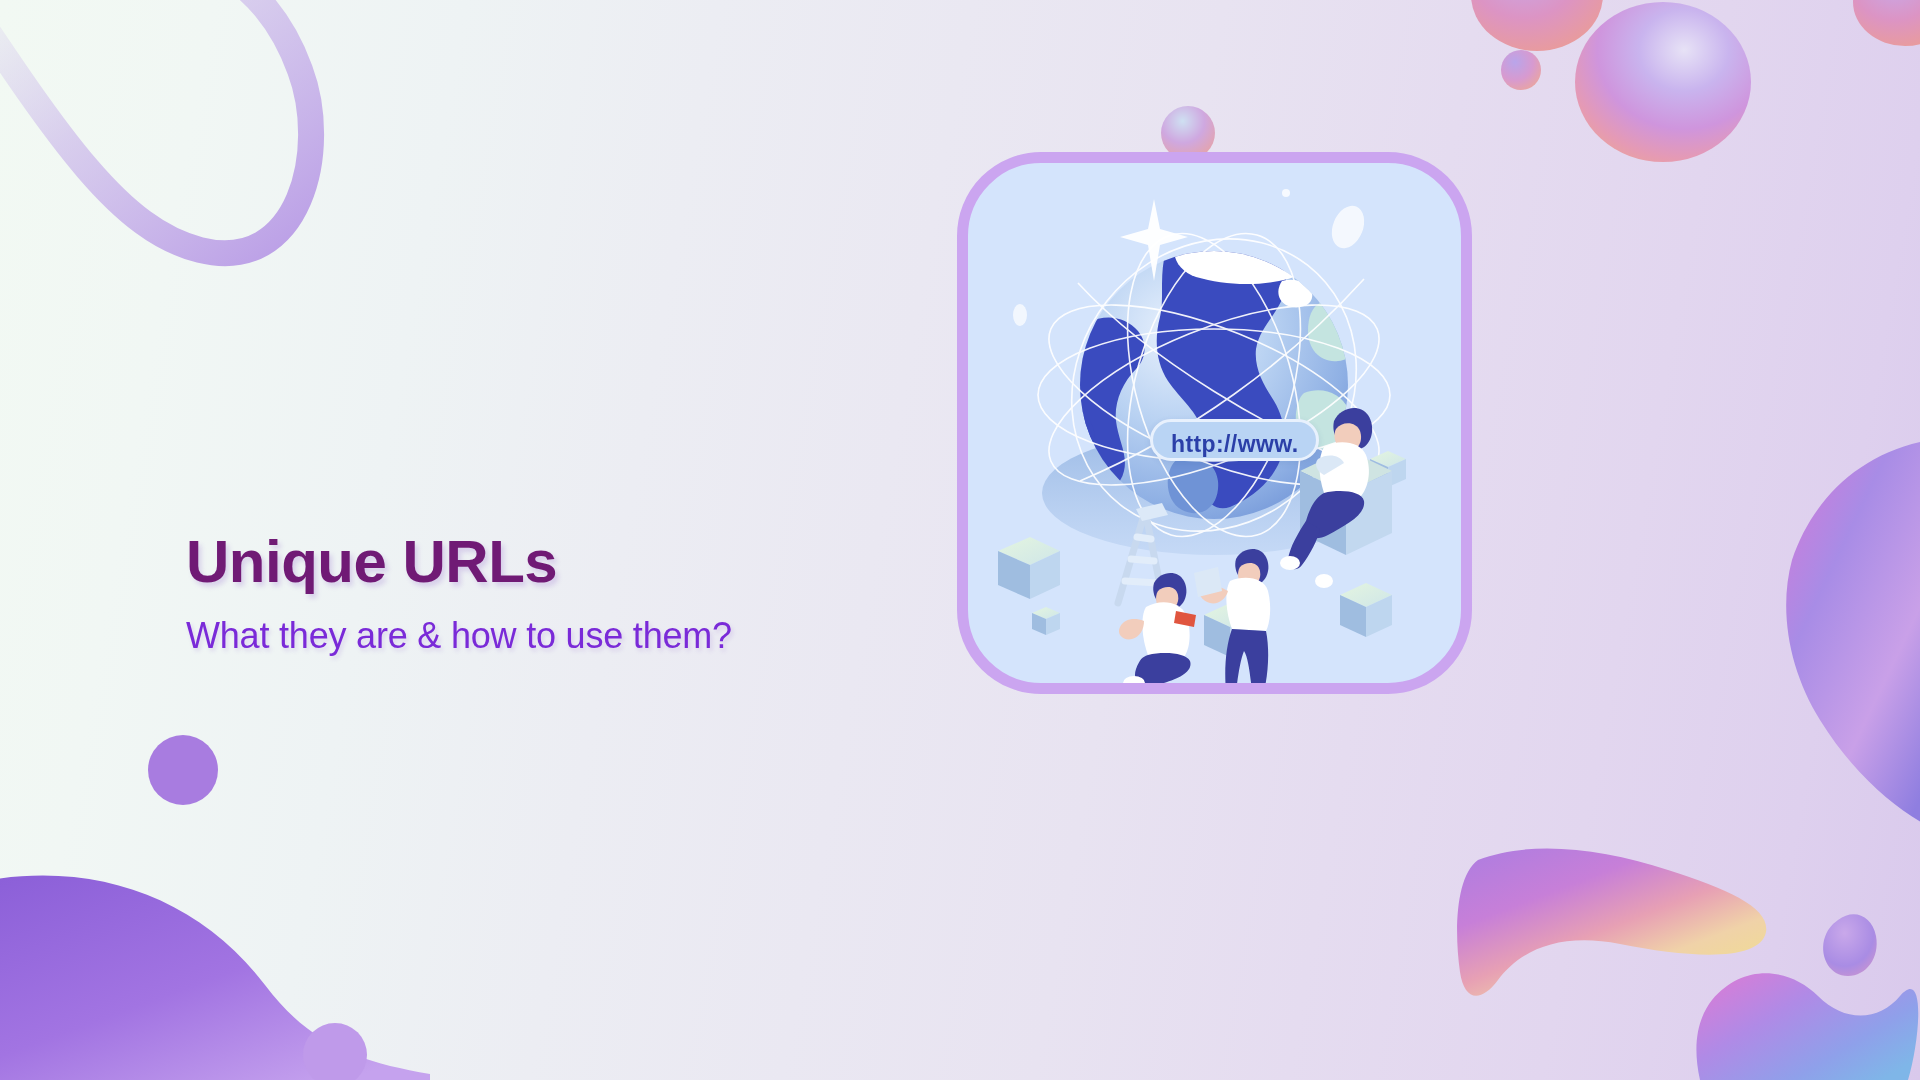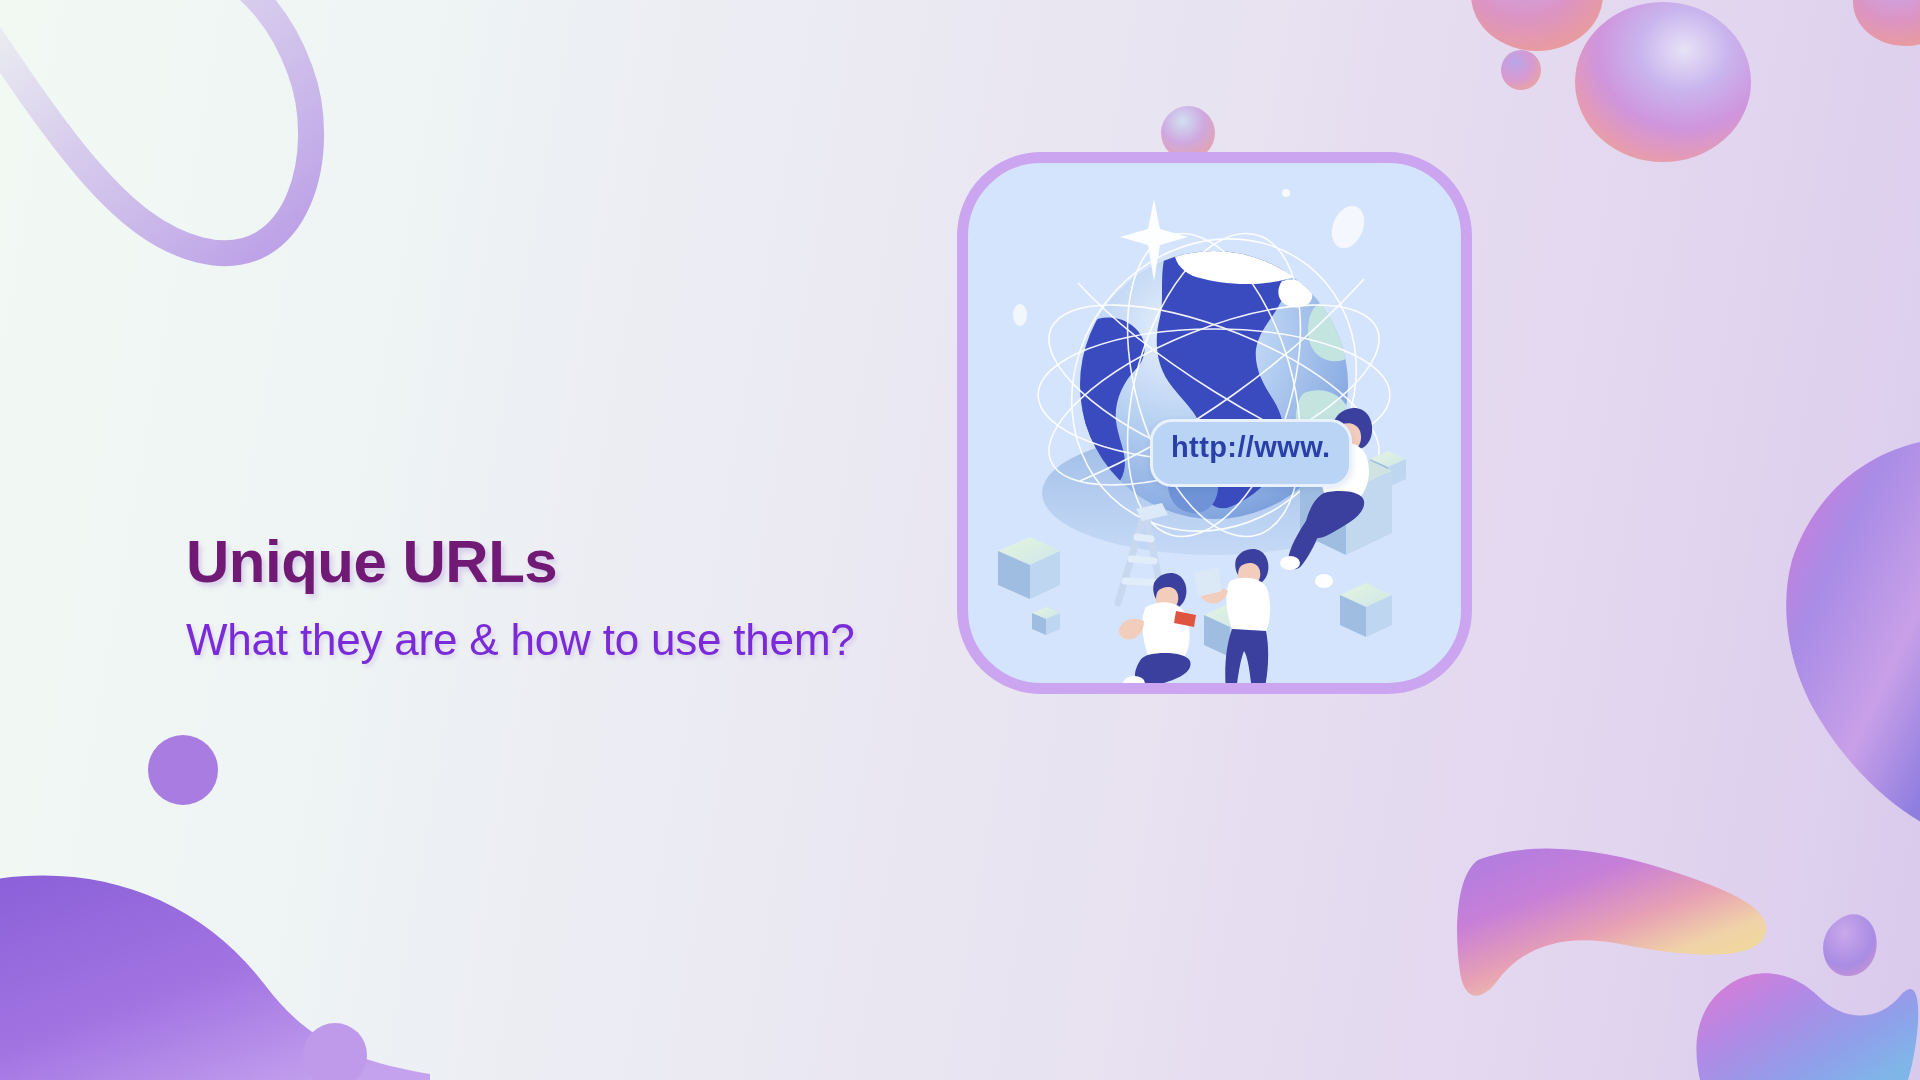--- a/index.html
+++ b/index.html
@@ -26,21 +26,21 @@
     font-size:60px;
     font-weight:bold;
     color:#701a75;
     letter-spacing:-0.5px;
     line-height:1.05;
     text-shadow:3px 4px 5px rgba(130,80,200,0.22);
     white-space:nowrap;
   }
   .subhead {
     margin-top:22px;
-    font-size:44px;
+    font-size:36px;
     font-weight:400;
     color:#7a2ad8;
     letter-spacing:-0.2px;
     line-height:1.15;
     text-shadow:2px 3px 4px rgba(130,80,200,0.18);
     white-space:nowrap;
   }
 
   
   .card {
@@ -52,26 +52,26 @@
     background:#d4e4fc;
     overflow:hidden;
     z-index:20;
   }
   .card-inner { position:absolute; inset:0; }
   .card-inner svg { display:block; width:100%; height:100%; }
 
   .url-badge {
     position:absolute;
     left:182px; top:256px;
-    padding:9px 18px 20px 18px;
+    padding:9px 18px 0 18px;
     border-radius:22px;
     background:#b9d4f4;
     border:3px solid #e8f1fd;
     color:#2b3fa8;
-    font-size:29px;
+    font-size:23px;
     font-weight:bold;
     letter-spacing:0.4px;
     white-space:nowrap;
     z-index:6;
     box-shadow:0 2px 6px rgba(40,70,150,0.12);
   }
 </style>
 </head>
 <body>
 

